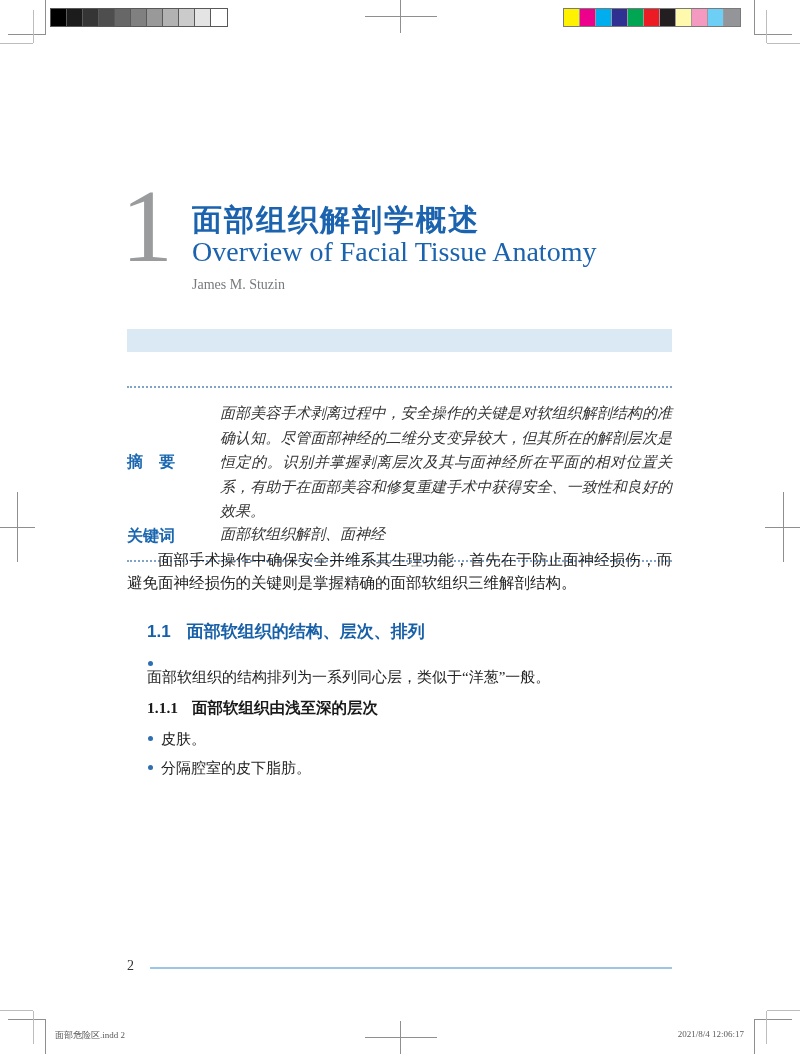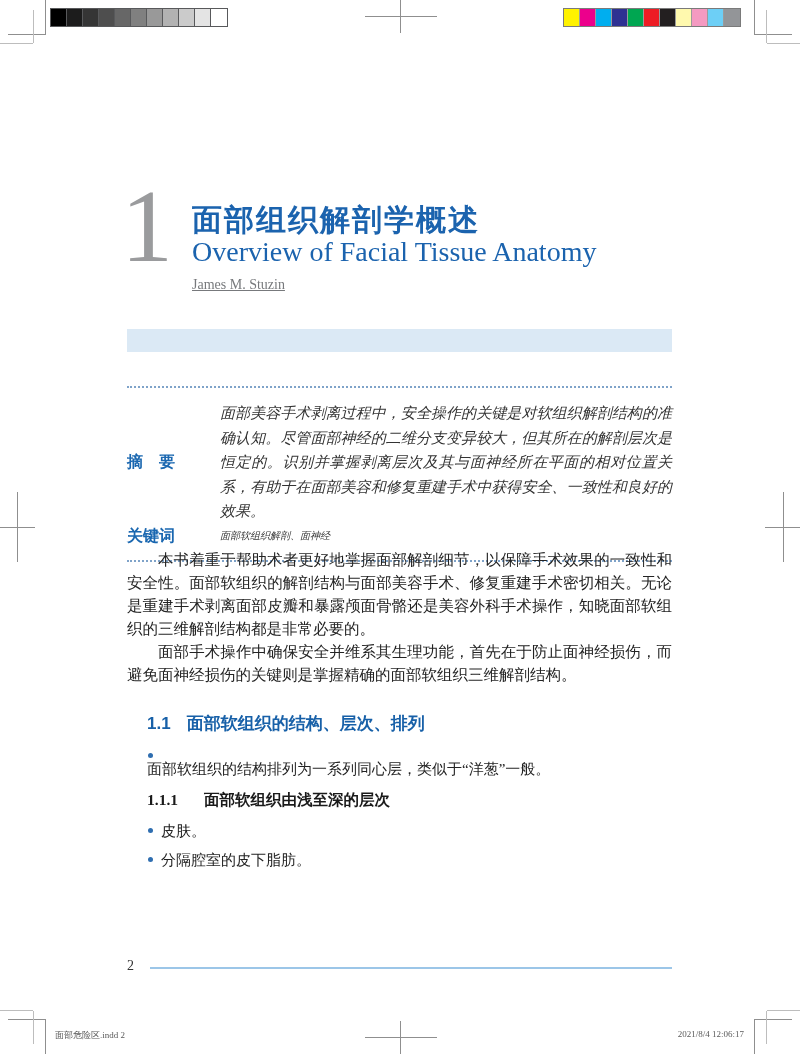--- a/index.html
+++ b/index.html
@@ -32,21 +32,21 @@
     font-size:30px; font-weight:bold; color:#1b63ae; letter-spacing:2px;
     font-family:"Liberation Serif","DejaVu Serif",serif;
   }
   .title-en {
     position:absolute; left:192px; top:236px;
     font-size:28px; font-weight:normal; color:#1b63ae;
     font-family:"Liberation Serif","DejaVu Serif",serif;
   }
   .author {
     position:absolute; left:192px; top:277px;
-    font-size:14px; color:#77797c;text-decoration:underline;
+    font-size:14px; color:#77797c;
   }
   .band {
     position:absolute; left:127px; top:329px; width:545px; height:23px;
     background:#dbe9f5;
   }
 
   
   .abstract-box {
     position:absolute; left:127px; top:386px; width:545px;
     border-top:2px dotted #7fa3c9; border-bottom:2px dotted #7fa3c9;
@@ -56,38 +56,38 @@
   .abs-label {
     flex:0 0 93px; color:#1a67b0; font-weight:bold; font-size:16px;
     font-family:"Liberation Sans","DejaVu Sans",sans-serif;
     line-height:24px;
   }
   .abs-text {
     flex:1; font-size:15px; line-height:24.5px; color:#333333;
     font-style:italic; text-align:justify;
   }
   .abs-row.kw { margin-top:0px; }
-  .abs-row.kw .abs-text { font-size:10px; }
+  .abs-row.kw .abs-text { font-size:15px;font-family:Liberation Mono, monospace; }
 
   
   .main-col { position:absolute; left:127px; top:548px; width:545px; }
   .body-p {
     font-size:15.5px; line-height:23px; text-indent:2em;
     text-align:justify; color:#232323;
   }
   .sec-head {
     margin:26px 0 10px 20px; color:#1760a8;
     font-family:"Liberation Sans","DejaVu Sans",sans-serif;
     font-size:17px; font-weight:bold;
   }
   .sec-head .sec-num { margin-right:16px; }
   .sub-head {
     margin:7px 0 9px 20px; font-size:15.5px; font-weight:bold; color:#1a1a1a;
   }
-  .sub-head .sub-num { margin-right:26px;text-align:right; }
+  .sub-head .sub-num { margin-right:14px;text-align:right; }
   .bullet {
     display:flex; align-items:flex-start; margin:0 0 7px 20px;
     font-size:15px; line-height:22px; color:#232323;
   }
   .bullet .dot {
     flex:none; width:5px; height:5px; border-radius:50%;
     background:#2f6eb0; margin:8px 8px 0 1px;
   }
   .bullet.intro { margin-bottom:10px;flex-direction:column; }
 
@@ -179,21 +179,20 @@
       <span class="abs-label">摘　要</span>
       <p class="abs-text">面部美容手术剥离过程中，安全操作的关键是对软组织解剖结构的准确认知。尽管面部神经的二维分支变异较大，但其所在的解剖层次是恒定的。识别并掌握剥离层次及其与面神经所在平面的相对位置关系，有助于在面部美容和修复重建手术中获得安全、一致性和良好的效果。</p>
     </div>
     <div class="abs-row kw">
       <span class="abs-label">关键词</span>
       <p class="abs-text">面部软组织解剖、面神经</p>
     </div>
   </div>
 
   <div class="main-col">
-    <p class="body-p">本书着重于帮助术者更好地掌握面部解剖细节，以保障手术效果的一致性和安全性。面部软组织的解剖结构与面部美容手术、修复重建手术密切相关。无论是重建手术剥离面部皮瓣和暴露颅面骨骼还是美容外科手术操作，知晓面部软组织的三维解剖结构都是非常必要的。</p>
     <p class="body-p">面部手术操作中确保安全并维系其生理功能，首先在于防止面神经损伤，而避免面神经损伤的关键则是掌握精确的面部软组织三维解剖结构。</p>
 
     <h2 class="sec-head">
       <span class="sec-num">1.1</span><span>面部软组织的结构、层次、排列</span>
     </h2>
 
     <div class="bullet intro">
       <span class="dot"></span>
       <span>面部软组织的结构排列为一系列同心层，类似于“洋葱”一般。</span>
     </div>

